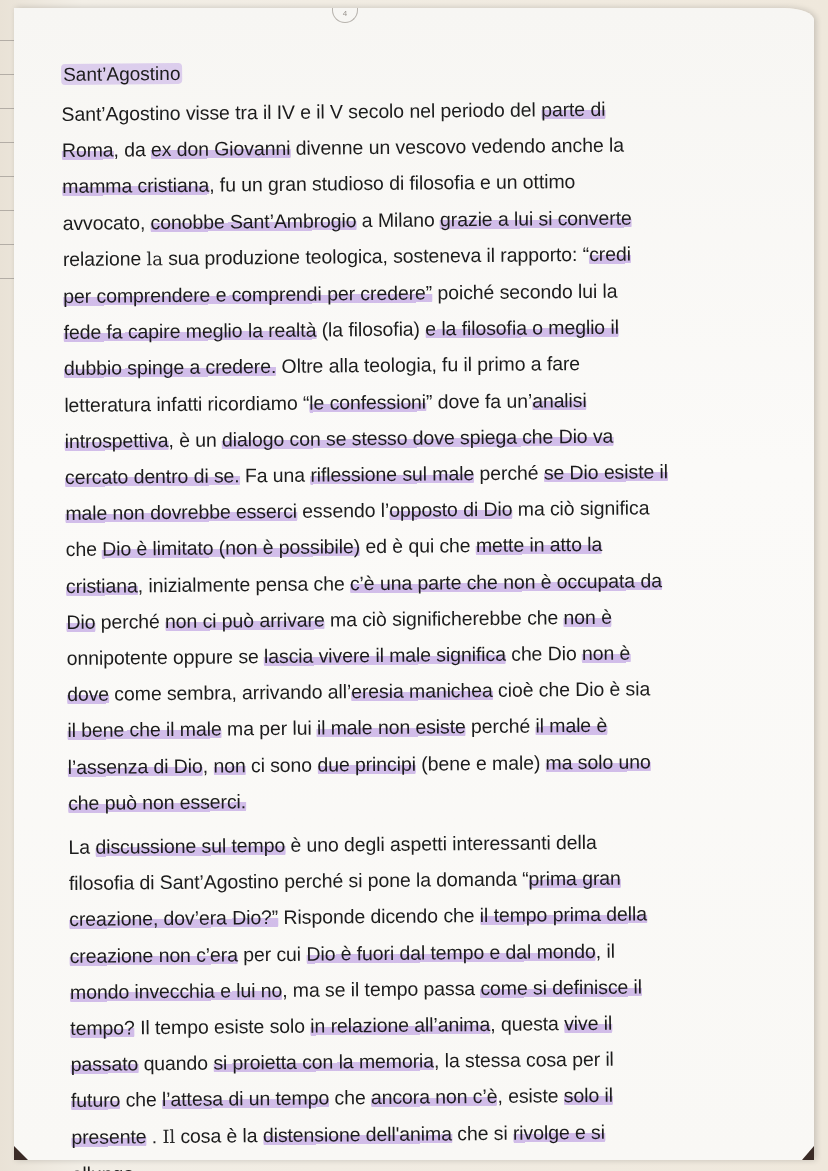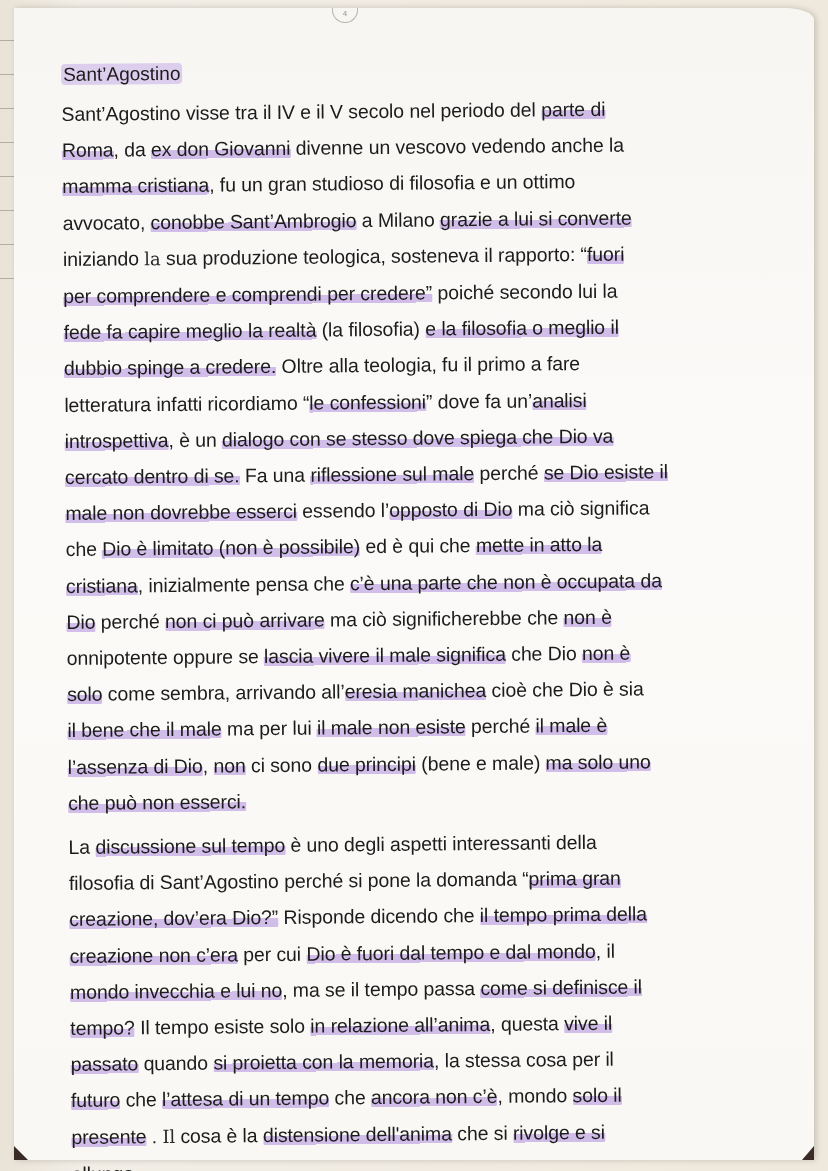--- a/index.html
+++ b/index.html
@@ -76,46 +76,46 @@
   <div class="content">
     <div class="title">
       <span class="hl-full">Sant’Agostino</span>
     </div>
     <div id="paras">
         <div class="para">
           <div class="line"><span>Sant’Agostino visse tra il IV e il V secolo nel periodo del </span><span class="hl">parte di</span></div>
           <div class="line"><span class="hl">Roma</span><span>, da </span><span class="hl">ex don Giovanni</span><span> divenne un vescovo vedendo anche la</span></div>
           <div class="line"><span class="hl">mamma cristiana</span><span>, fu un gran studioso di filosofia e un ottimo</span></div>
           <div class="line"><span>avvocato, </span><span class="hl">conobbe Sant’Ambrogio</span><span> a Milano </span><span class="hl">grazie a lui si converte</span></div>
-          <div class="line"><span>iniziando </span><span class="hand">la</span><span> sua produzione teologica, sosteneva il rapporto: “</span><span class="hl">fuori</span></div>
+          <div class="line"><span>relazione </span><span class="hand">la</span><span> sua produzione teologica, sosteneva il rapporto: “</span><span class="hl">credi</span></div>
           <div class="line"><span class="hl">per comprendere e comprendi per credere”</span><span> poiché secondo lui la</span></div>
           <div class="line"><span class="hl">fede fa capire meglio la realtà</span><span> (la filosofia) </span><span class="hl">e la filosofia o meglio il</span></div>
           <div class="line"><span class="hl">dubbio spinge a credere.</span><span> Oltre alla teologia, fu il primo a fare</span></div>
           <div class="line"><span>letteratura infatti ricordiamo “</span><span class="hl">le confessioni</span><span>” dove fa un’</span><span class="hl">analisi</span></div>
           <div class="line"><span class="hl">introspettiva</span><span>, è un </span><span class="hl">dialogo con se stesso dove spiega che Dio va</span></div>
           <div class="line"><span class="hl">cercato dentro di se.</span><span> Fa una </span><span class="hl">riflessione sul male</span><span> perché </span><span class="hl">se Dio esiste il</span></div>
           <div class="line"><span class="hl">male non dovrebbe esserci</span><span> essendo l’</span><span class="hl">opposto di Dio</span><span> ma ciò significa</span></div>
           <div class="line"><span>che </span><span class="hl">Dio è limitato (non è possibile)</span><span> ed è qui che </span><span class="hl">mette in atto la</span></div>
           <div class="line"><span class="hl">cristiana</span><span>, inizialmente pensa che </span><span class="hl">c’è una parte che non è occupata da</span></div>
           <div class="line"><span class="hl">Dio</span><span> perché </span><span class="hl">non ci può arrivare</span><span> ma ciò significherebbe che </span><span class="hl">non è</span></div>
           <div class="line"><span>onnipotente oppure se </span><span class="hl">lascia vivere il male significa</span><span> che Dio </span><span class="hl">non è</span></div>
-          <div class="line"><span class="hl">solo</span><span> come sembra, arrivando all’</span><span class="hl">eresia manichea</span><span> cioè che Dio è sia</span></div>
+          <div class="line"><span class="hl">dove</span><span> come sembra, arrivando all’</span><span class="hl">eresia manichea</span><span> cioè che Dio è sia</span></div>
           <div class="line"><span class="hl">il bene che il male</span><span> ma per lui </span><span class="hl">il male non esiste</span><span> perché </span><span class="hl">il male è</span></div>
           <div class="line"><span class="hl">l’assenza di Dio</span><span>, </span><span class="hl">non</span><span> ci sono </span><span class="hl">due principi</span><span> (bene e male) </span><span class="hl">ma solo uno</span></div>
           <div class="line"><span class="hl">che può non esserci.</span></div>
         </div>
         <div class="para">
           <div class="line"><span>La </span><span class="hl">discussione sul tempo</span><span> è uno degli aspetti interessanti della</span></div>
           <div class="line"><span>filosofia di Sant’Agostino perché si pone la domanda “</span><span class="hl">prima gran</span></div>
           <div class="line"><span class="hl">creazione, dov’era Dio?”</span><span> Risponde dicendo che </span><span class="hl">il tempo prima della</span></div>
           <div class="line"><span class="hl">creazione non c’era</span><span> per cui </span><span class="hl">Dio è fuori dal tempo e dal mondo</span><span>, il</span></div>
           <div class="line"><span class="hl">mondo invecchia e lui no</span><span>, ma se il tempo passa </span><span class="hl">come si definisce il</span></div>
           <div class="line"><span class="hl">tempo?</span><span> Il tempo esiste solo </span><span class="hl">in relazione all’anima</span><span>, questa </span><span class="hl">vive il</span></div>
           <div class="line"><span class="hl">passato</span><span> quando </span><span class="hl">si proietta con la memoria</span><span>, la stessa cosa per il</span></div>
-          <div class="line"><span class="hl">futuro</span><span> che </span><span class="hl">l’attesa di un tempo</span><span> che </span><span class="hl">ancora non c’è</span><span>, mondo </span><span class="hl">solo il</span></div>
+          <div class="line"><span class="hl">futuro</span><span> che </span><span class="hl">l’attesa di un tempo</span><span> che </span><span class="hl">ancora non c’è</span><span>, esiste </span><span class="hl">solo il</span></div>
           <div class="line"><span class="hl">presente</span><span> .   </span><span class="hand">Il</span><span>  cosa è la </span><span class="hl">distensione dell'anima</span><span> che si </span><span class="hl">rivolge e si</span></div>
           <div class="line"><span class="hl">allunga.</span></div>
         </div>
       </div>
   </div>
   <div class="corner-mark-left"></div>
   <div class="corner-mark-right"></div>
 </div>
 
 </body></html>

